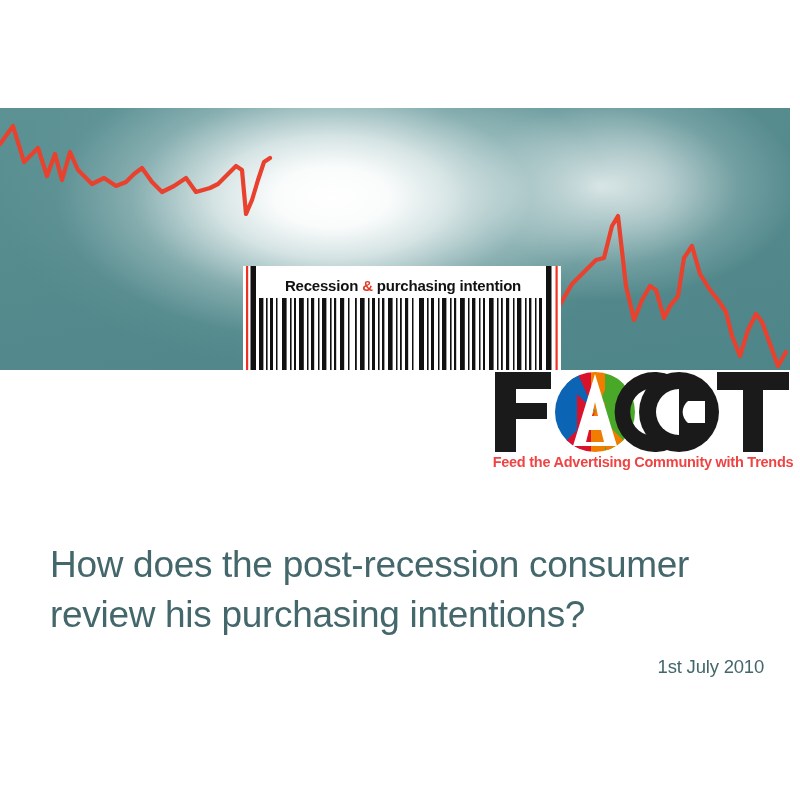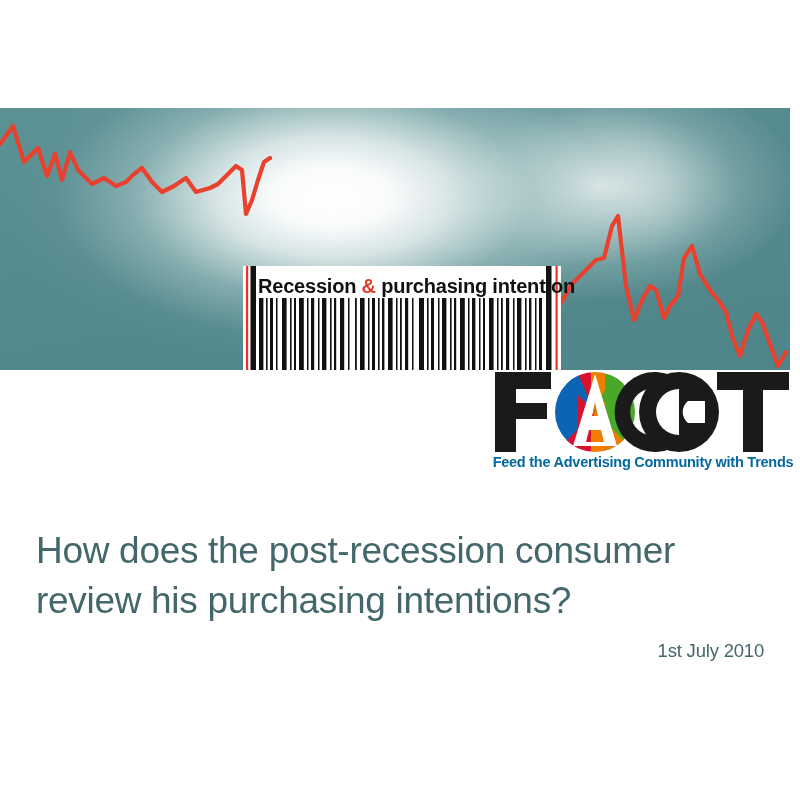--- a/index.html
+++ b/index.html
@@ -56,21 +56,21 @@
   #barcode-svg { display: block; width: 318px; height: 145px; }
   #barcode-caption {
     position: absolute;
     left: 258px;
     top: 165px;
     width: 290px;
     height: 26px;
     line-height: 26px;
     font-family: "Liberation Sans", sans-serif;
     font-weight: bold;
-    font-size: 20px;
+    font-size: 15px;
     letter-spacing: -0.2px;
     color: #111111;
     white-space: nowrap;
     text-align: center;
   }
   #barcode-caption .amp { color: #e03a28; }
 
   
   #fact-logo {
     position: absolute;
@@ -89,33 +89,33 @@
   #fact-tagline {
     position: absolute;
     left: 2px;
     top: 86px;
     width: 304px;
     text-align: center;
     font-family: "Liberation Sans", sans-serif;
     font-weight: bold;
     font-size: 14.5px;
     letter-spacing: -0.25px;
-    color: #0369a1;
+    color: #ef4444;
     white-space: nowrap;
   }
 
   
   #title-block {
     position: absolute;
     left: 34px;
     top: 524px;
     width: 730px;
   }
   #slide-title {
-    margin: 2px;
+    margin: 16px;
     font-family: "Liberation Sans", sans-serif;
     font-weight: normal;
     font-size: 37px;
     line-height: 50px;
     color: #44676b;
     letter-spacing: -0.3px;
   }
   #slide-date {
     margin: 14px 0 0 0;
     font-family: "Liberation Sans", sans-serif;

